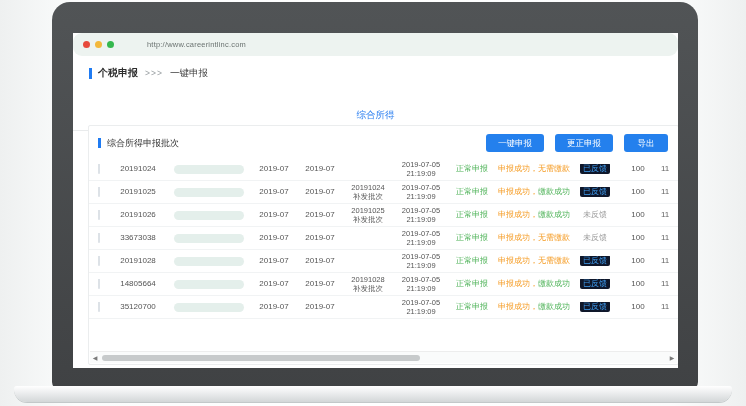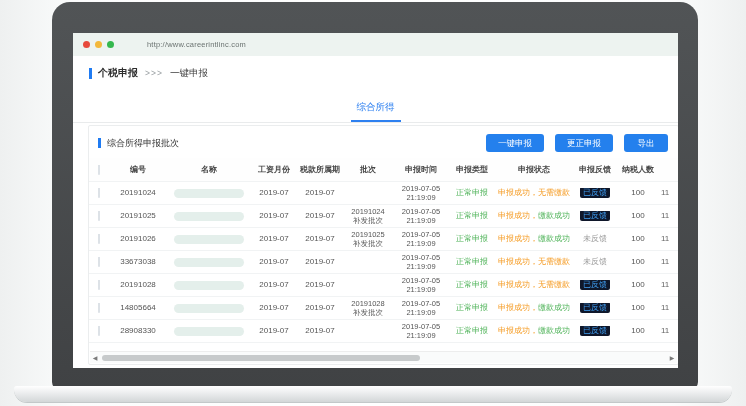--- a/index.html
+++ b/index.html
@@ -10,32 +10,32 @@
   
   .bezel { position:absolute; left:52px; top:2px; width:646px; height:388px;
            background:linear-gradient(180deg,#515456,#404244); border-radius:18px 18px 8px 8px; }
   .base  { position:absolute; left:14px; top:386px; width:718px; height:16px;
            background:linear-gradient(180deg,#ffffff,#d3d7d8); border-radius:3px 3px 14px 14px;
            box-shadow:0 1px 0 #c3c8c9; }
 
   
   .screen { position:absolute; left:73px; top:33px; width:605px; height:335px; background:#ffffff; overflow:hidden; }
 
-  .browser-bar { height:23px; background:#edf3f0; display:flex; align-items:center; padding:0 10px; }
+  .browser-bar { height:23px; background:#edf3f0; display:flex; align-items:center; padding:0 10px;border-radius:9px; }
   .dot { width:7px; height:7px; border-radius:50%; margin-right:5px; }
   .dot.r { background:#e74a3c; } .dot.y { background:#f3b83b; } .dot.g { background:#35b84e; }
   .url { font-size:7.5px; color:#6b7371; margin-left:28px; letter-spacing:.2px; }
 
   .breadcrumb { display:flex; align-items:center; padding:10px 16px 6px 16px; }
   .acc-bar { width:3px; height:11px; background:#1f7bf2; margin-right:6px; }
   .bc-title { font-size:10px; font-weight:bold; color:#2d2d2d; }
   .bc-sep { font-size:8.5px; color:#9aa0a3; margin:0 7px; letter-spacing:1px; }
   .bc-cur { font-size:9.5px; color:#3c3c3c; }
 
-  .tabs { display:flex; justify-content:center; gap:36px; border-bottom:1px solid #e9ebec; margin-top:8px; }
+  .tabs { display:flex; justify-content:center; gap:36px; border-bottom:1px solid #e9ebec; margin-top:16px; }
   .tab { font-size:9.5px; color:#454545; padding:7px 6px 8px 6px; cursor:pointer; }
   .tab.active { color:#2e80f0; border-bottom:2px solid #2e80f0; padding-bottom:6px; }
 
   .card { position:absolute; left:15px; top:92px; width:591px; height:240px;
           border:1px solid #ebedee; background:#fff; border-radius:2px; }
   .card-head { display:flex; align-items:center; justify-content:space-between; padding:8px 10px 6px 9px; }
   .sec-title { display:flex; align-items:center; }
   .sec-title .acc-bar { height:10px; }
   .sec-label { font-size:9px; font-weight:normal; color:#333; }
   .btns { display:flex; gap:11px; }
@@ -96,34 +96,20 @@
         </div>
         <div class="btns">
           <button class="btn">一键申报</button>
           <button class="btn">更正申报</button>
           <button class="btn">导出</button>
         </div>
       </div>
 
       <div class="table-clip">
         <div class="tbl" id="tbl">
-            <div class="tr head">
-              <div class="td" style="width: 20px;"><span class="cb"></span></div>
-              <div class="td" style="width: 58px;">编号</div>
-              <div class="td" style="width: 84px;">名称</div>
-              <div class="td" style="width: 46px;">工资月份</div>
-              <div class="td" style="width: 46px;">税款所属期</div>
-              <div class="td" style="width: 50px;">批次</div>
-              <div class="td" style="width: 56px;">申报时间</div>
-              <div class="td" style="width: 46px;">申报类型</div>
-              <div class="td" style="width: 78px;">申报状态</div>
-              <div class="td" style="width: 44px;">申报反馈</div>
-              <div class="td" style="width: 42px;">纳税人数</div>
-              <div class="td" style="width: 84px;"></div>
-            </div>
             <div class="tr">
               <div class="td" style="width: 20px;"><span class="cb"></span></div>
               <div class="td" style="width: 58px;">20191024</div>
               <div class="td" style="width: 84px;">
                 <span class="pill" style="display: block;"></span>
               </div>
               <div class="td" style="width: 46px;">2019-07</div>
               <div class="td" style="width: 46px;">2019-07</div>
               <div class="td two-line" style="width: 50px;"></div>
               <div class="td two-line" style="width: 56px;">
@@ -235,21 +221,21 @@
                 <div>21:19:09</div>
               </div>
               <div class="td" style="width: 46px;"><span class="t-green">正常申报</span></div>
               <div class="td" style="width: 78px;"><span class="t-orange">申报成功，</span><span class="t-green">缴款成功</span></div>
               <div class="td" style="width: 44px;"><span class="badge-blue">已反馈</span></div>
               <div class="td" style="width: 42px;">100</div>
               <div class="td amt" style="width: 84px;">11</div>
             </div>
             <div class="tr">
               <div class="td" style="width: 20px;"><span class="cb"></span></div>
-              <div class="td" style="width: 58px;">28908330</div>
+              <div class="td" style="width: 58px;">35120700</div>
               <div class="td" style="width: 84px;">
                 <span class="pill" style="display: block;"></span>
               </div>
               <div class="td" style="width: 46px;">2019-07</div>
               <div class="td" style="width: 46px;">2019-07</div>
               <div class="td two-line" style="width: 50px;"></div>
               <div class="td two-line" style="width: 56px;">
                 <div>2019-07-05</div>
                 <div>21:19:09</div>
               </div>

